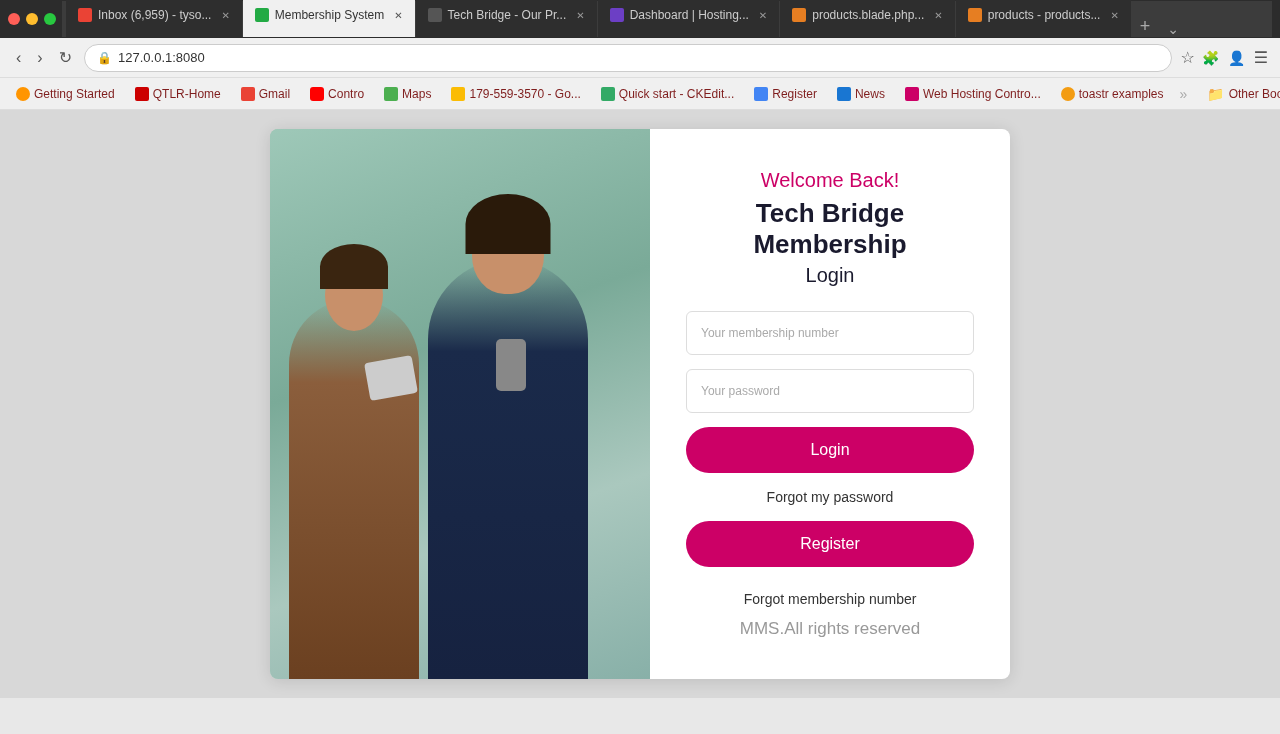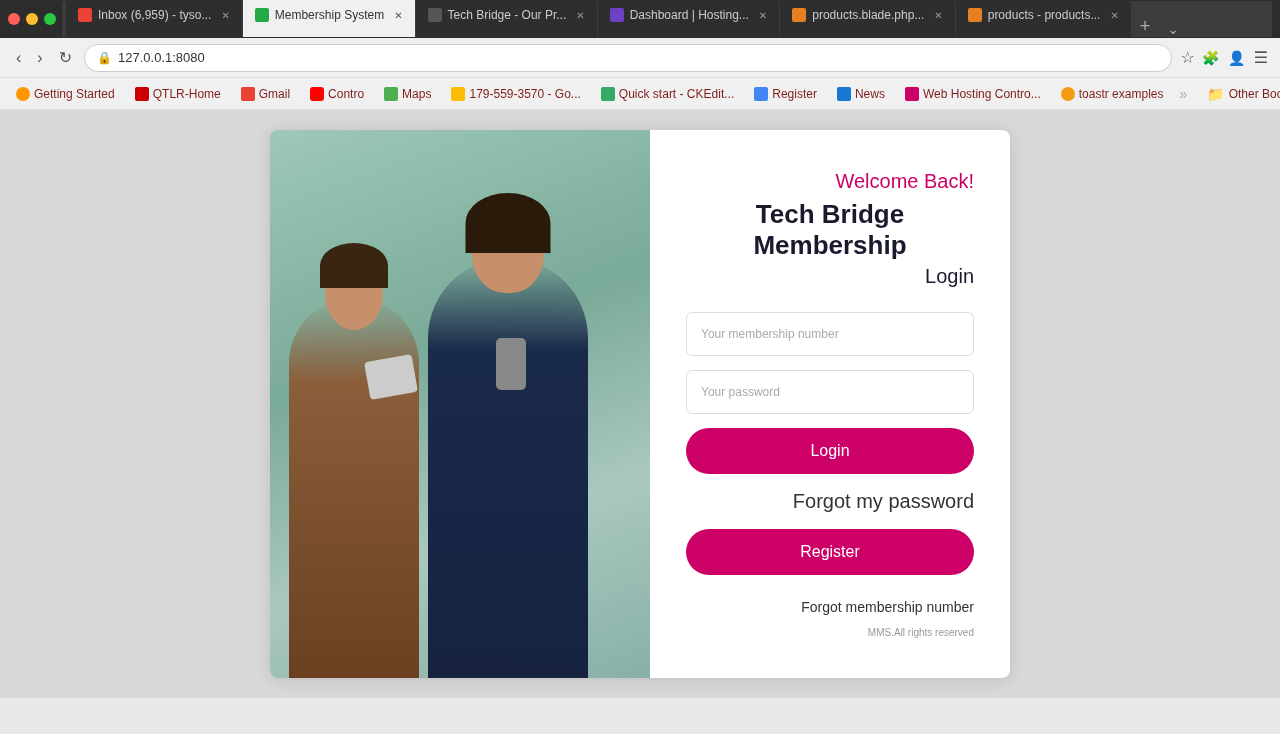--- a/index.html
+++ b/index.html
@@ -36,37 +36,37 @@
     .page-content { background: #d8d8d8; width: 100%; height: calc(734px - 38px - 36px - 40px - 32px); display: flex; align-items: center; justify-content: center; }
 
     
     .login-card { display: flex; width: 740px; background: white; border-radius: 8px; box-shadow: 0 2px 16px rgba(0,0,0,0.12); overflow: hidden; min-height: 450px; }
 
     .login-image { width: 380px; flex-shrink: 0; overflow: hidden; background: #b0c4b8; }
 
     
     .image-placeholder { width: 100%; height: 100%; background: linear-gradient(135deg, #a8c5b5 0%, #7fa89a 30%, #c8d8d0 60%, #9cb5aa 100%); position: relative; display: flex; align-items: flex-end; justify-content: center; overflow: hidden; }
 
-    .login-form-panel { flex: 1; padding: 40px 36px; display: flex; flex-direction: column; align-items: flex-end; justify-content: center; }
+    .login-form-panel { flex: 1; padding: 40px 36px; display: flex; flex-direction: column; align-items: center; justify-content: center; }
 
     .welcome-text { color: #cc0066; font-size: 20px; font-weight: 500; margin-bottom: 6px; }
     .company-name { color: #1a1a2e; font-size: 26px; font-weight: 700; margin-bottom: 4px; text-align: center; }
     .login-title { color: #1a1a2e; font-size: 20px; font-weight: 400; margin-bottom: 24px; }
 
     .form-input { width: 100%; height: 44px; border: 1px solid #ddd; border-radius: 6px; padding: 0 14px; font-size: 12px; color: #333; outline: none; margin-bottom: 14px; }
     .form-input::placeholder { color: #aaa; }
 
     .btn-login { width: 100%; height: 46px; background: #cc0066; color: white; border: none; border-radius: 23px; font-size: 16px; cursor: pointer; margin-bottom: 16px; }
 
-    .forgot-link { color: #333; font-size: 20px; text-decoration: none; margin-bottom: 16px; cursor: pointer; }
+    .forgot-link { color: #333; font-size: 14px; text-decoration: none; margin-bottom: 16px; cursor: pointer; }
 
     .btn-register { width: 100%; height: 46px; background: #cc0066; color: white; border: none; border-radius: 23px; font-size: 16px; cursor: pointer; margin-bottom: 24px; }
 
     .forgot-membership { color: #333; font-size: 14px; cursor: pointer; margin-bottom: 12px; }
-    .copyright { color: #999; font-size: 10px; }
+    .copyright { color: #999; font-size: 17px; }
 
     
     .favicon-gmail { background: #ea4335; }
     .favicon-membership { background: #22aa44; border-radius: 50%; }
     .favicon-techbridge { background: #555; }
     .favicon-hostinger { background: #6c3fc5; }
     .favicon-products { background: #e67e22; }
     .favicon-products2 { background: #e67e22; }
     .bm-firefox { background: #ff9500; border-radius: 50%; }
     .bm-qtlr { background: #cc0000; }

